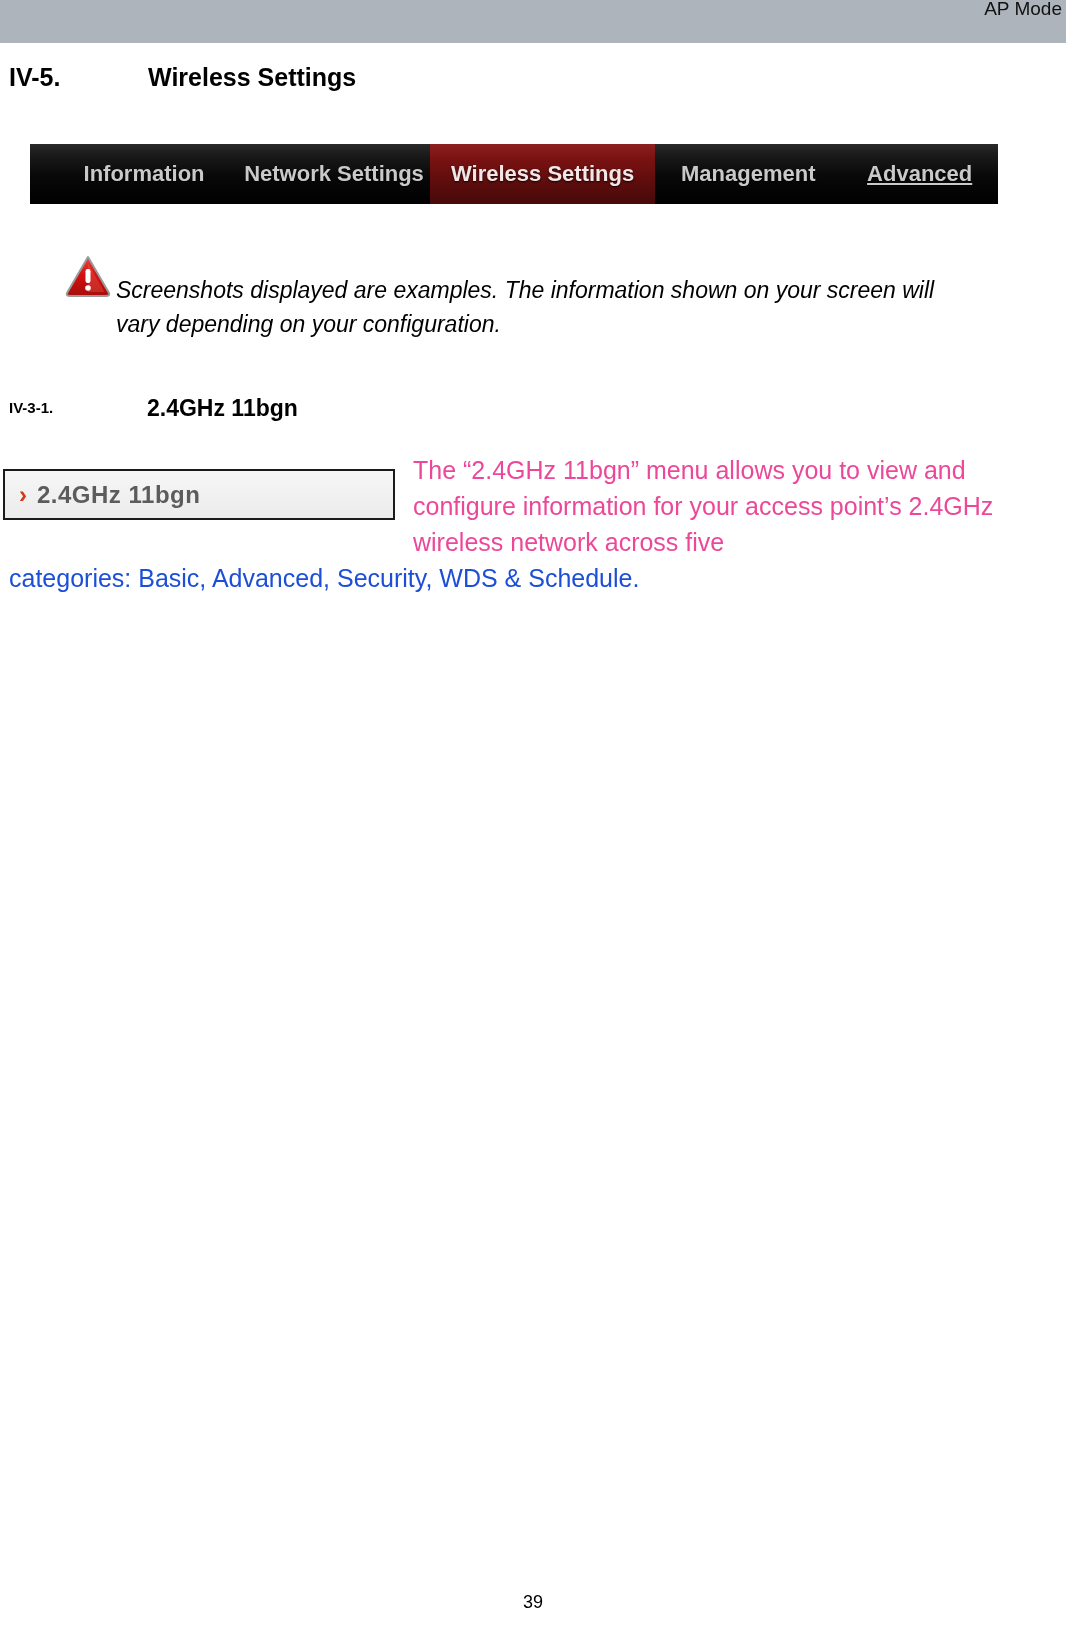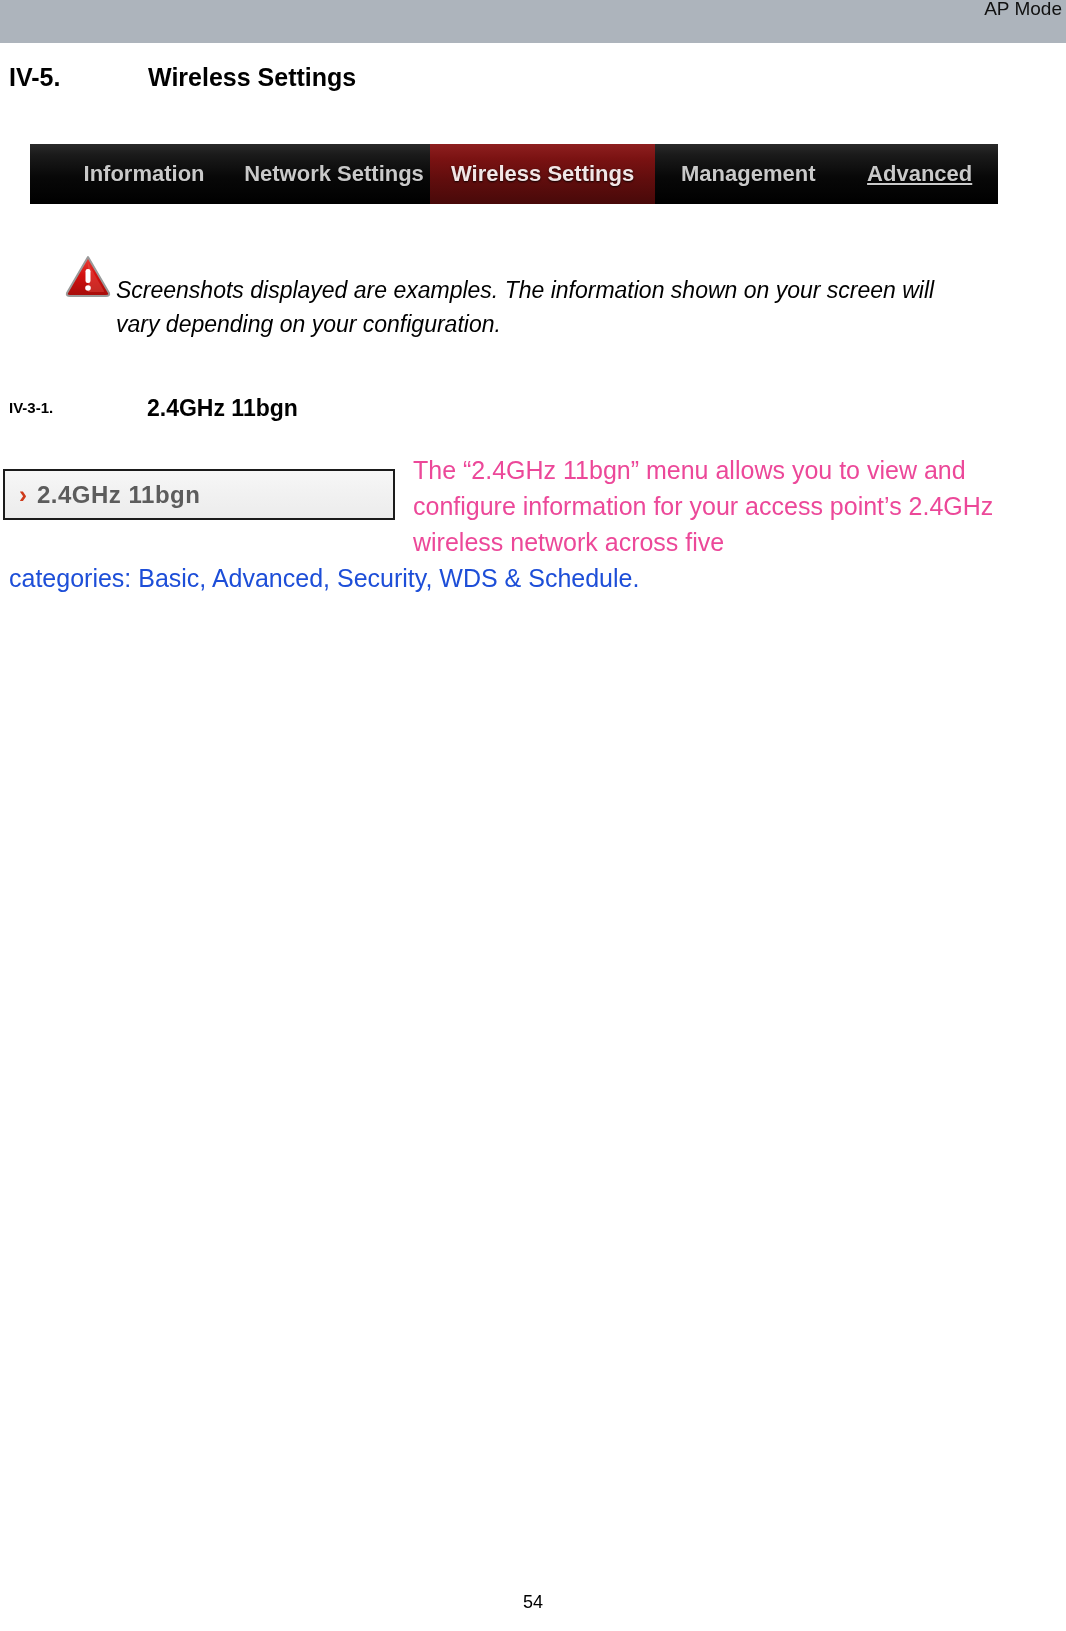--- a/index.html
+++ b/index.html
@@ -223,13 +223,13 @@
 <div class="section-heading" id="h-iv31-label">2.4GHz 11bgn</div>
 
 <div class="menu-box">
   <span class="menu-box-chevron">›</span>
   <span class="menu-box-label">2.4GHz 11bgn</span>
 </div>
 
 <div class="body-para-right">The “2.4GHz 11bgn” menu allows you to view and configure information for your access point’s 2.4GHz wireless network across five</div>
 <div class="body-para-full">categories: Basic, Advanced, Security, WDS &amp; Schedule.</div>
 
-<div class="page-number">54</div>
+<div class="page-number">39</div>
 
 </body></html>

